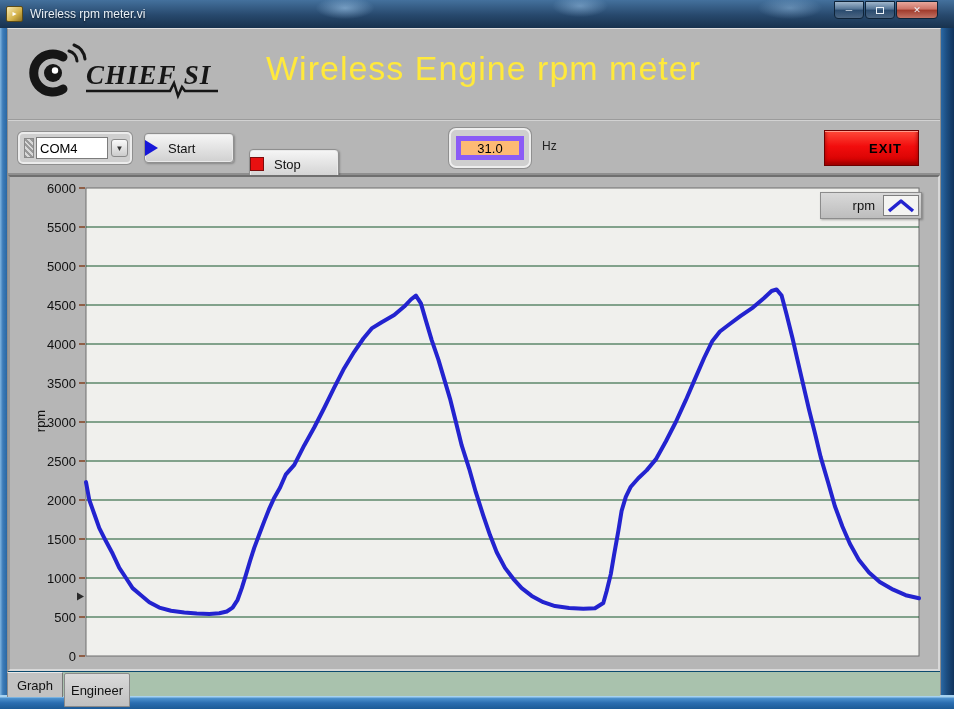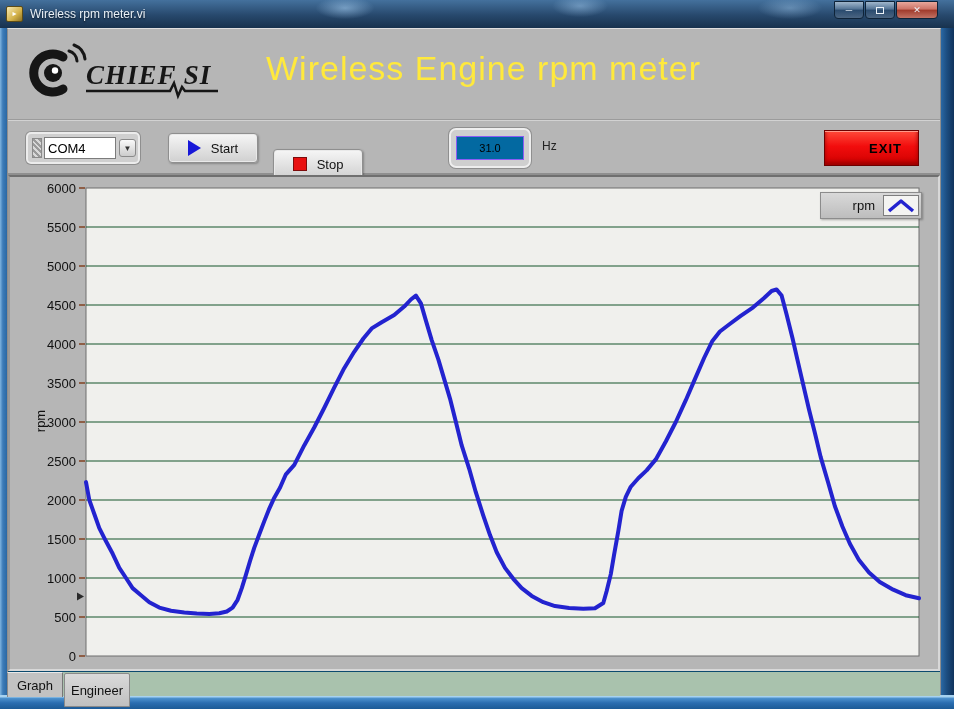--- a/index.html
+++ b/index.html
@@ -48,43 +48,43 @@
   .header { position:relative; height:90px; }
   .logo { position:absolute; left:14px; top:13px; }
   .app-title { position:absolute; left:258px; top:20px; font-size:34px; font-weight:normal;
     color:#ffe93c; letter-spacing:1px; }
 
   
   .controls { position:relative; height:56px; border-top:1px solid #9b9b9b;
     box-shadow:inset 0 1px 0 #d2d2d2, inset 0 -2px 0 #8f8f8f; }
   .combo { position:absolute; left:10px; top:12px; width:114px; height:32px;
     background:#cfcfcf; border:2px solid #ececec; border-radius:5px;
-    box-shadow:0 0 0 1px #8f8f8f; display:flex; align-items:center; padding:2px;margin-left:8px; }
+    box-shadow:0 0 0 1px #8f8f8f; display:flex; align-items:center; padding:2px; }
   .visa-icon { width:10px; height:20px; margin:0 2px;
     background:repeating-linear-gradient(45deg,#9a9a9a 0 2px,#d8d8d8 2px 4px);
     border:1px solid #8a8a8a; }
   .combo-value { flex:1; height:22px; background:#ffffff; border:1px solid #7c7c7c;
     font-size:13px; display:flex; align-items:center; padding-left:3px; color:#000; }
   .combo-arrow { width:17px; height:18px; margin-left:3px; border:1px solid #8a8a8a;
     border-radius:3px; background:linear-gradient(#fafafa,#cccccc);
     font-size:8px; color:#333; display:flex; align-items:center; justify-content:center; }
   .btn { position:absolute; height:30px; border:1px solid #8f8f8f; border-radius:4px;
     background:linear-gradient(#f6f6f6,#d0d0d0); box-shadow:0 0 0 1px #e9e9e9 inset, 1px 1px 2px rgba(0,0,0,.25);
-    display:flex; align-items:center; justify-content:center; gap:10px;
-    font-size:13px; color:#111; cursor:default;margin-left:24px; }
+    display:flex; align-items:center; justify-content:flex-start; gap:10px;
+    font-size:13px; color:#111; cursor:default; }
   .btn-start { left:136px; top:13px; width:90px; }
   .btn-stop  { left:241px; top:29px; width:90px; }
   .play-tri { width:0; height:0; border-left:13px solid #1717d8;
     border-top:8px solid transparent; border-bottom:8px solid transparent; }
   .stop-sq { width:14px; height:14px; background:#e81010; border:1px solid #7d0c0c; }
   .freq-frame { position:absolute; left:441px; top:8px; width:82px; height:40px;
     background:#cfcfcf; border:2px solid #eeeeee; border-radius:7px;
     box-shadow:0 0 0 1px #8f8f8f; display:flex; align-items:center; justify-content:center; }
-  .freq-value { width:68px; height:24px; background:#0369a1; border:1px solid #8b5cf6;
-    font-size:11px; color:#000; display:flex; align-items:center; justify-content:center; }
+  .freq-value { width:68px; height:24px; background:#fdba74; border:5px solid #8b5cf6;
+    font-size:13px; color:#000; display:flex; align-items:center; justify-content:center; }
   .hz-label { position:absolute; left:534px; top:19px; font-size:12px; color:#222; }
   .btn-exit { position:absolute; left:816px; top:10px; width:95px; height:36px;
     background:linear-gradient(#ff4a3a,#f20d0d 45%,#cf0000);
     border:1px solid #6d0000; box-shadow:inset 0 1px 0 #ff9a8a, inset 0 -3px 4px #990000;
     color:#000; font-size:13px; font-weight:bold; letter-spacing:1px;
     display:flex; align-items:center; justify-content:center; cursor:default;padding-left:28px; }
 
   
   .graph-panel { position:relative; height:496px; background:#b6b6b6;
     border-top:2px solid #6f6f6f; border-left:2px solid #9a9a9a;

